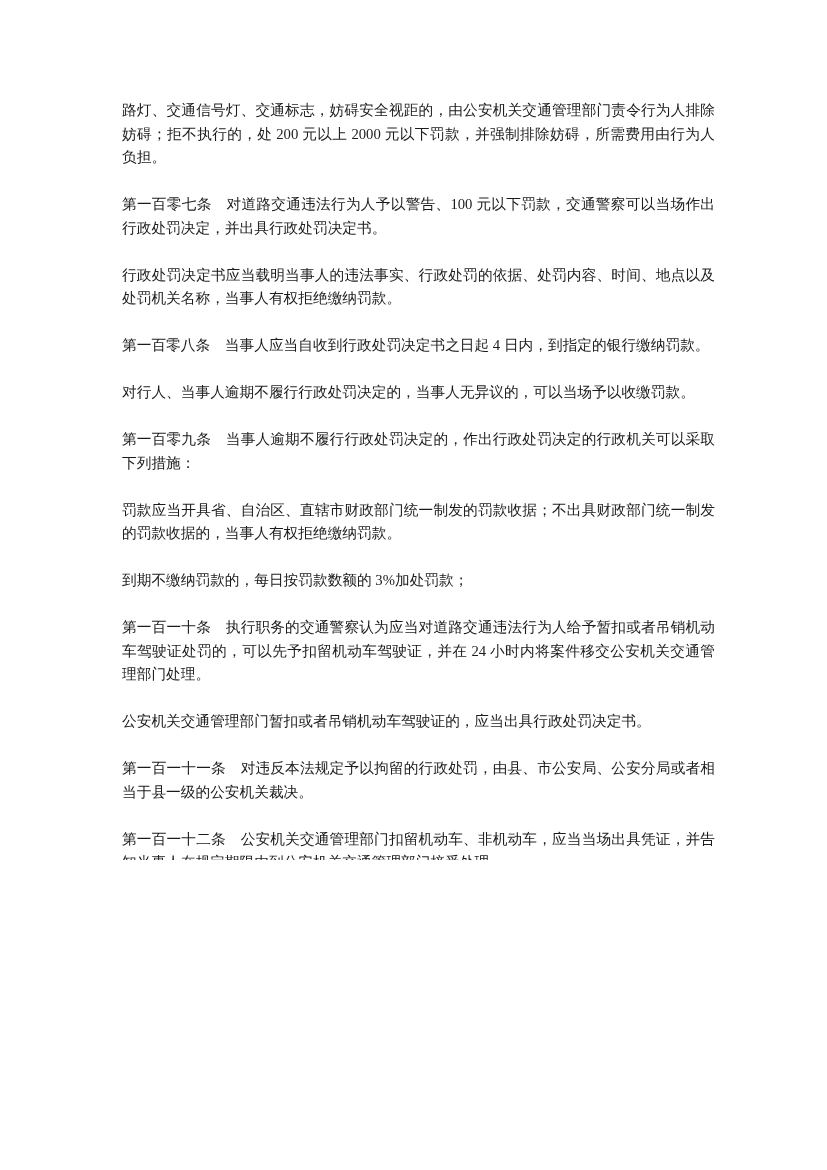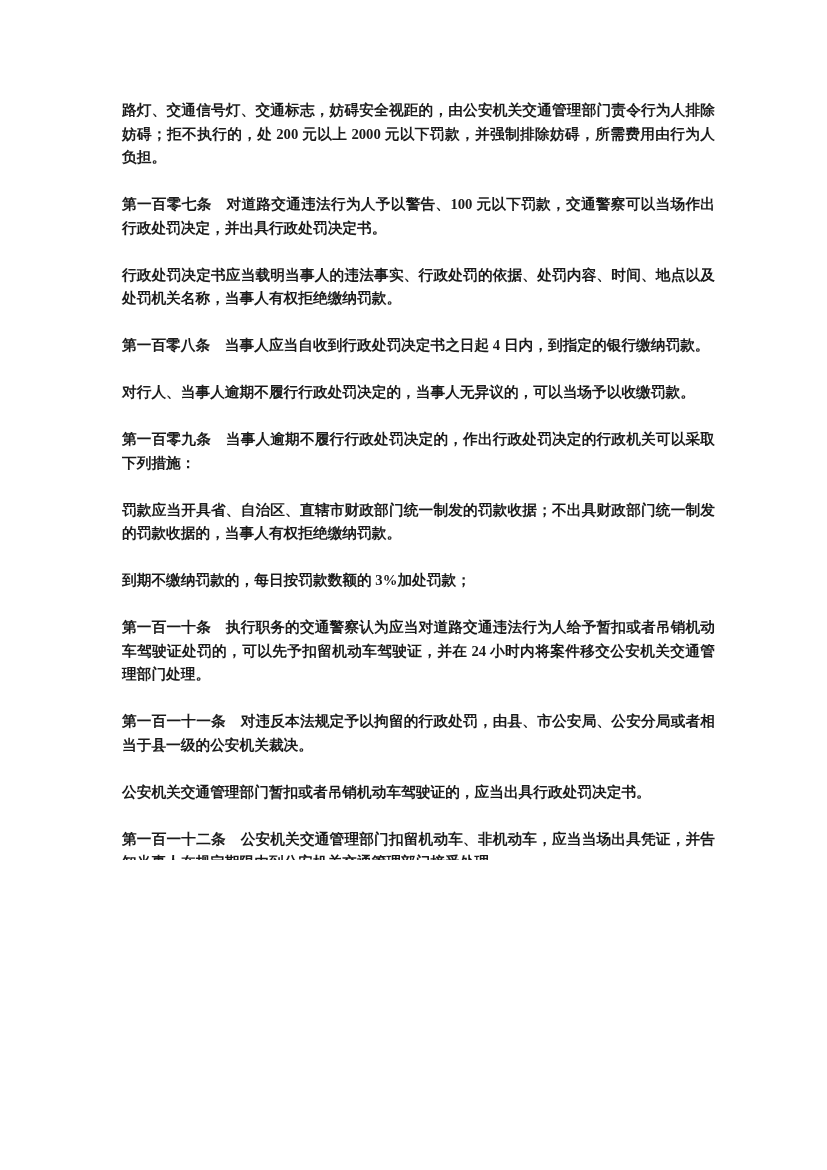--- a/index.html
+++ b/index.html
@@ -9,21 +9,20 @@
   }
   .page {
     position: relative;
     width: 827px;
     height: 860px;
     margin: 0 auto;
     background: #ffffff;
     box-sizing: border-box;
     padding: 99px 112px 0 122px;
     overflow: hidden;
-    font-weight: bold;
   }
   .para {
     font-family: "Liberation Serif", "DejaVu Serif", serif;
     font-size: 14.7px;
     line-height: 23.5px;
     color: #1b1b1b;
     margin: 0 0 23.5px 0;
     text-align: justify;
     word-break: normal;
   }
@@ -34,17 +33,17 @@
 <div class="page">
   <p class="para">路灯、交通信号灯、交通标志，妨碍安全视距的，由公安机关交通管理部门责令行为人排除妨碍；拒不执行的，处 200 元以上 2000 元以下罚款，并强制排除妨碍，所需费用由行为人负担。</p>
   <p class="para">第一百零七条　对道路交通违法行为人予以警告、100 元以下罚款，交通警察可以当场作出行政处罚决定，并出具行政处罚决定书。</p>
   <p class="para">行政处罚决定书应当载明当事人的违法事实、行政处罚的依据、处罚内容、时间、地点以及处罚机关名称，当事人有权拒绝缴纳罚款。</p>
   <p class="para">第一百零八条　当事人应当自收到行政处罚决定书之日起 4 日内，到指定的银行缴纳罚款。</p>
   <p class="para">对行人、当事人逾期不履行行政处罚决定的，当事人无异议的，可以当场予以收缴罚款。</p>
   <p class="para">第一百零九条　当事人逾期不履行行政处罚决定的，作出行政处罚决定的行政机关可以采取下列措施：</p>
   <p class="para">罚款应当开具省、自治区、直辖市财政部门统一制发的罚款收据；不出具财政部门统一制发的罚款收据的，当事人有权拒绝缴纳罚款。</p>
   <p class="para">到期不缴纳罚款的，每日按罚款数额的 3%加处罚款；</p>
   <p class="para">第一百一十条　执行职务的交通警察认为应当对道路交通违法行为人给予暂扣或者吊销机动车驾驶证处罚的，可以先予扣留机动车驾驶证，并在 24 小时内将案件移交公安机关交通管理部门处理。</p>
+  <p class="para">公安机关交通管理部门暂扣或者吊销机动车驾驶证的，应当出具行政处罚决定书。</p>
   <p class="para">第一百一十一条　对违反本法规定予以拘留的行政处罚，由县、市公安局、公安分局或者相当于县一级的公安机关裁决。</p>
-  <p class="para">公安机关交通管理部门暂扣或者吊销机动车驾驶证的，应当出具行政处罚决定书。</p>
   <p class="para">第一百一十二条　公安机关交通管理部门扣留机动车、非机动车，应当当场出具凭证，并告知当事人在规定期限内到公安机关交通管理部门接受处理。</p>
   <p class="para">公安机关交通管理部门对被扣留的车辆应当妥善保管，不得使用。</p>
 </div>
 
 </body></html>

